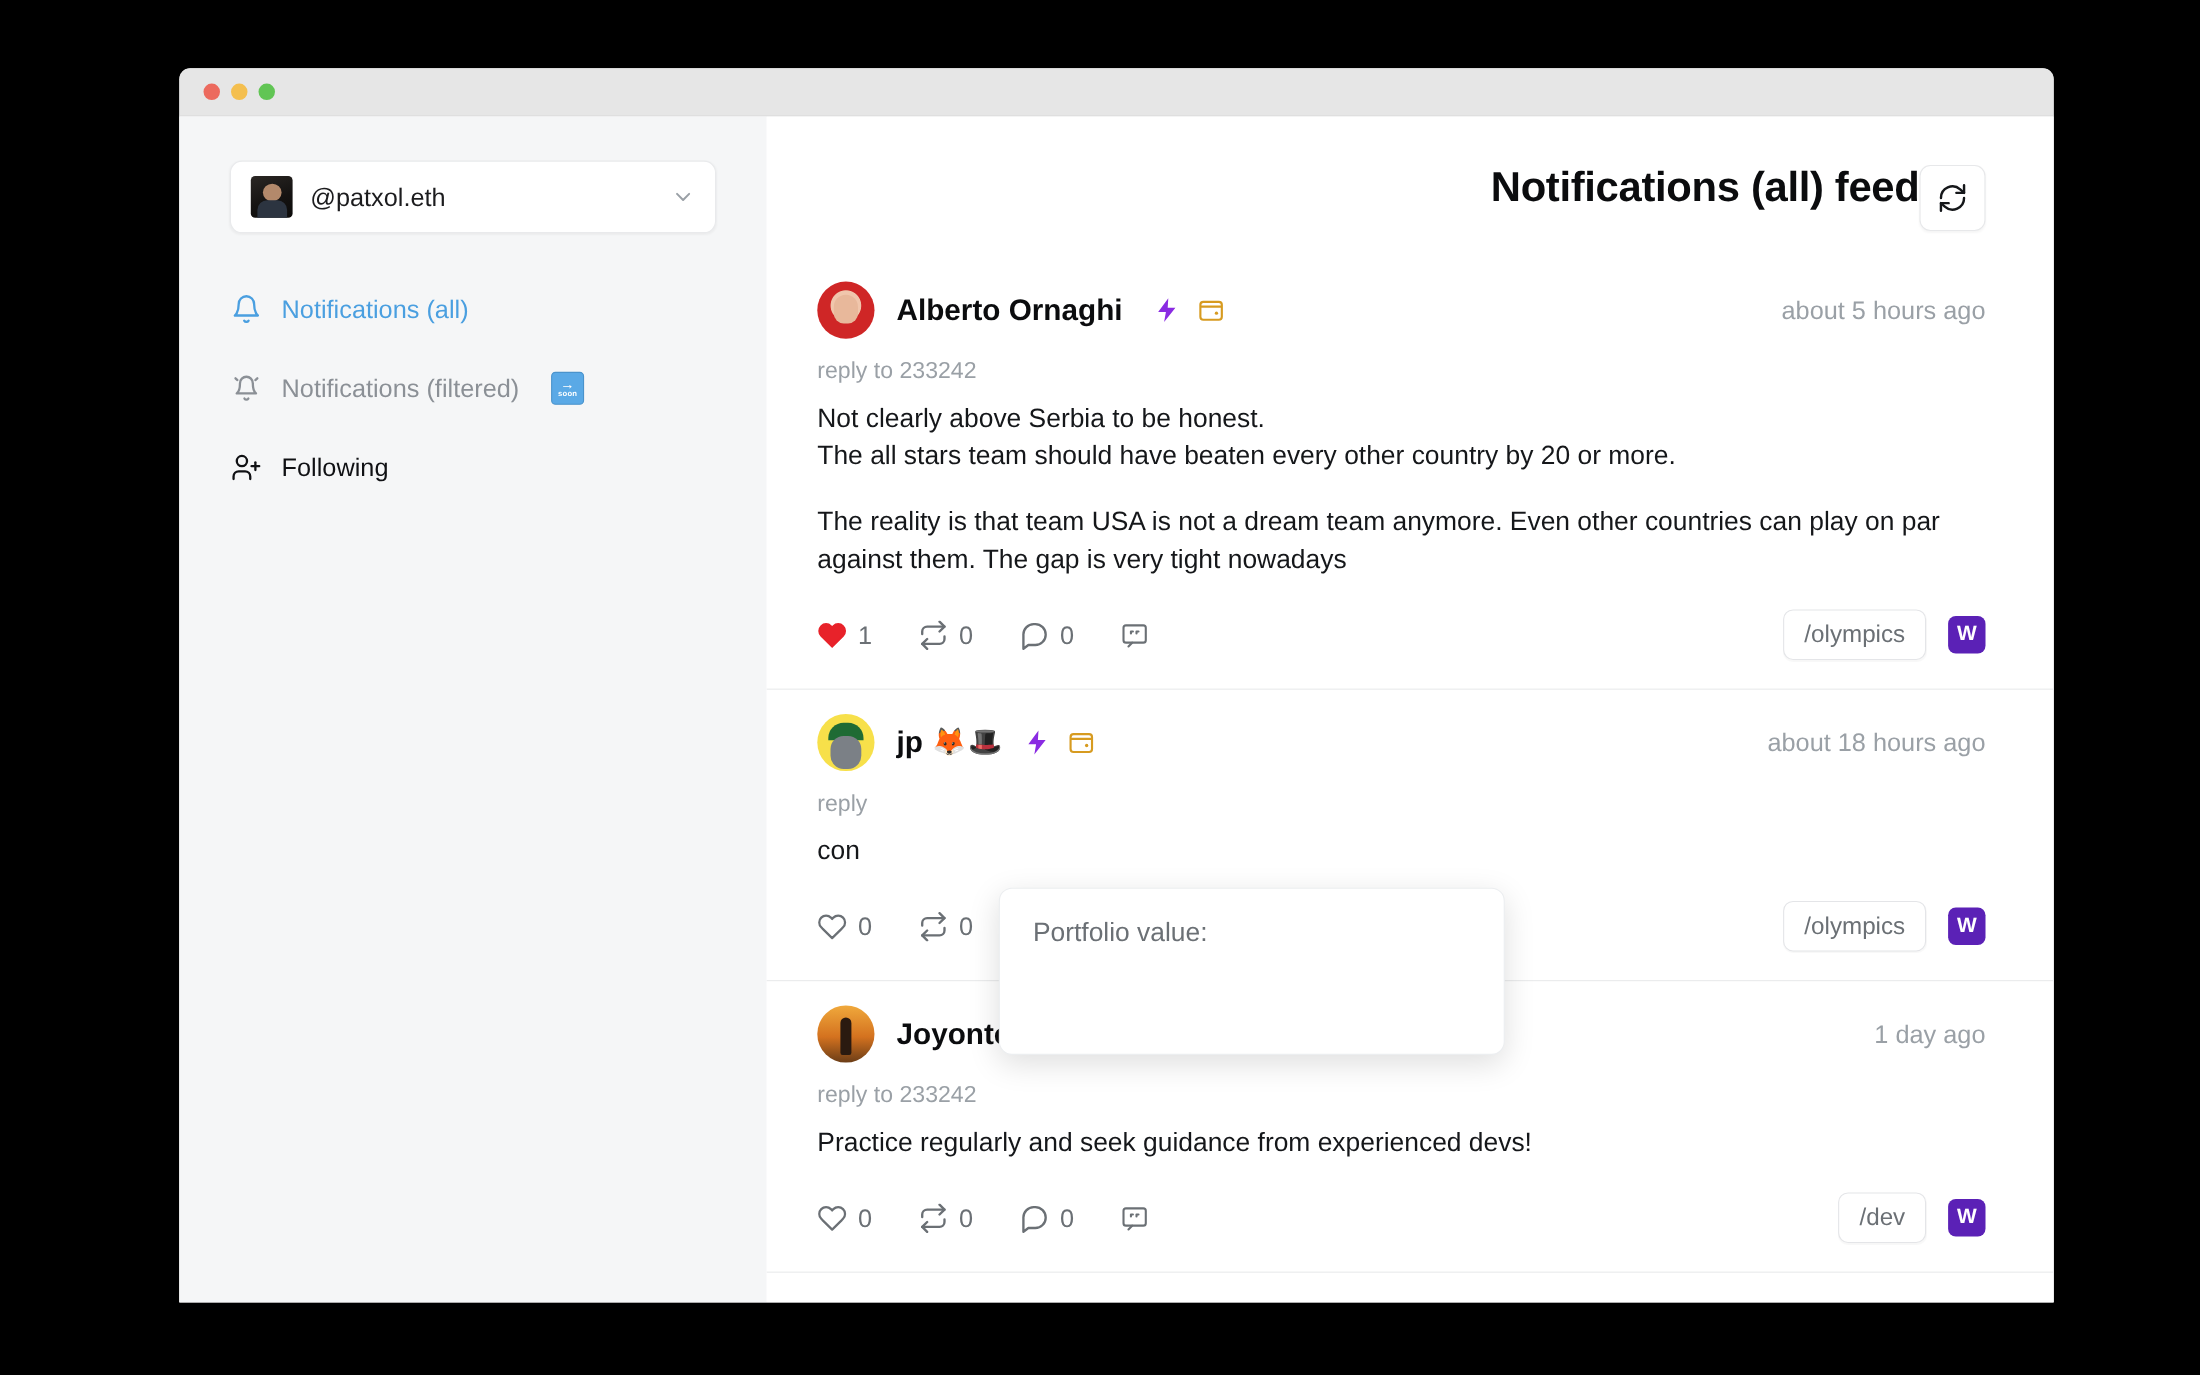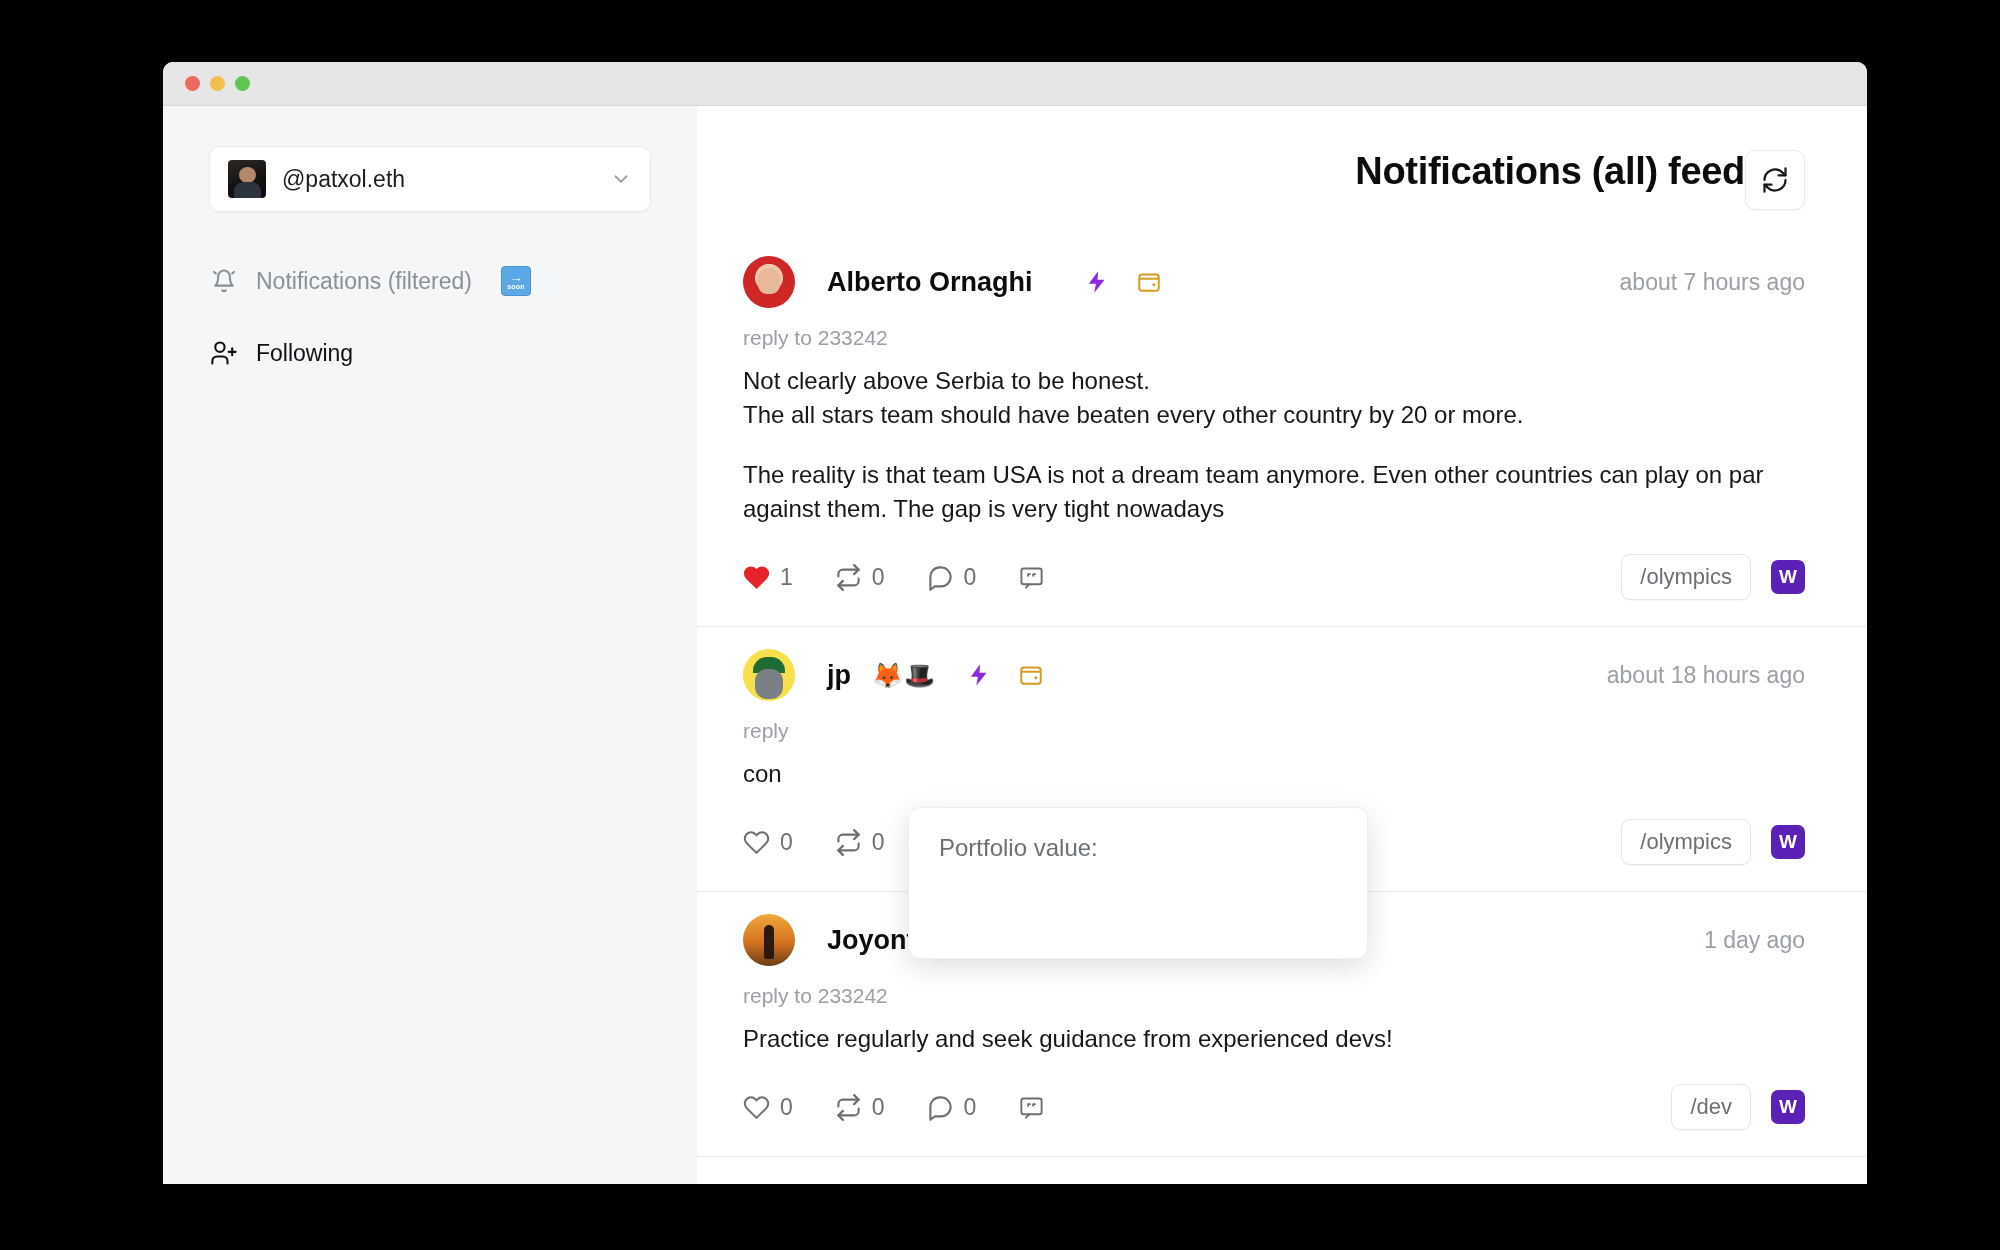--- a/index.html
+++ b/index.html
@@ -91,21 +91,21 @@
     border:1px solid #e7e8ea; background:#fff;
     display:flex; align-items:center; justify-content:center;
     box-shadow:0 1px 2px rgba(0,0,0,.04);
   }
 
   .feed { margin-top:36px; }
   .post { padding:0 62px 0 46px; border-bottom:1px solid #e9eaec; }
   .post-inner { padding:22px 0 26px 0; }
   .post.first .post-inner { padding-top:10px; }
 
-  .post-head { display:flex; align-items:center; gap:12px; }
+  .post-head { display:flex; align-items:center; gap:0; }
   .pfp { width:52px; height:52px; border-radius:50%; flex:0 0 52px; overflow:hidden; position:relative; }
   .pfp1 { background:radial-gradient(circle at 50% 42%, #f0c6ac 0 34%, #cf2626 36% 100%); }
   .pfp1::after{content:"";position:absolute;left:15px;top:12px;width:22px;height:26px;border-radius:11px 11px 9px 9px;background:#e8b89b;}
   .pfp2 { background:#f7e04a; }
   .pfp2::before{content:"";position:absolute;left:10px;top:8px;width:32px;height:16px;border-radius:14px 14px 0 0;background:#1f6b34;}
   .pfp2::after{content:"";position:absolute;left:12px;top:20px;width:28px;height:30px;border-radius:12px;background:#7b8086;}
   .pfp3 { background:linear-gradient(180deg,#f0a93c 0%,#d4721f 55%,#6b3d17 100%); }
   .pfp3::after{content:"";position:absolute;left:21px;top:11px;width:10px;height:34px;border-radius:5px 5px 2px 2px;background:#2a1a10;}
 
   .author { font-size:27px; font-weight:700; color:#0b0c0e; margin-left:20px; white-space:nowrap; }
@@ -170,20 +170,29 @@
         <div class="account-name">@patxol.eth</div>
         <div class="chev">
           <svg class="icon-svg" width="22" height="22" viewBox="0 0 24 24" fill="none" stroke="#9aa0a6" stroke-width="2" stroke-linecap="round" stroke-linejoin="round">
               <polyline points="6 9 12 15 18 9"></polyline>
             </svg>
         </div>
       </div>
 
       <div class="nav">
 
+        <div class="nav-item active">
+          <span class="ic">
+            <svg class="icon-svg" width="28" height="28" viewBox="0 0 24 24" fill="none" stroke="#4a9fe0" stroke-width="1.8" stroke-linecap="round" stroke-linejoin="round">
+                <path d="M18 8A6 6 0 0 0 6 8c0 7-3 9-3 9h18s-3-2-3-9"></path>
+                <path d="M13.73 21a2 2 0 0 1-3.46 0"></path>
+              </svg>
+          </span>
+          <span class="nav-label">Notifications (all)</span>
+        </div>
 
         <div class="nav-item muted">
           <span class="ic">
             <svg class="icon-svg" width="28" height="28" viewBox="0 0 24 24" fill="none" stroke="#8b9096" stroke-width="1.8" stroke-linecap="round" stroke-linejoin="round">
                 <path d="M17 8A5 5 0 0 0 7 8c0 6-2.5 8-2.5 8h15S17 14 17 8"></path>
                 <path d="M13.5 20a1.8 1.8 0 0 1-3 0"></path>
                 <path d="M3.5 4.2 5 5.6"></path>
                 <path d="M20.5 4.2 19 5.6"></path>
               </svg>
           </span>
@@ -238,21 +247,21 @@
                     <polygon points="13 2 4.5 13.5 11 13.5 9.5 22 19 10 12.5 10"></polygon>
                   </svg>
               </div>
               <div class="badge-wallet">
                 <svg class="icon-svg" width="26" height="26" viewBox="0 0 24 24" fill="none" stroke="#d79b20" stroke-width="1.8" stroke-linejoin="round">
                     <rect x="3" y="5" width="18" height="15" rx="2.5"></rect>
                     <path d="M3 9h18"></path>
                     <circle cx="16.5" cy="14.5" r="1.4" fill="#d79b20" stroke="none"></circle>
                   </svg>
               </div>
-              <div class="timestamp">about 7 hours ago</div>
+              <div class="timestamp">about 5 hours ago</div>
             </div>
             <div class="reply-to">reply to 233242</div>
             <div class="post-text">
               <p style="white-space:pre-line">Not clearly above Serbia to be honest.
 The all stars team should have beaten every other country by 20 or more.</p>
               <p>The reality is that team USA is not a dream team anymore. Even other countries can play on par against them. The gap is very tight nowadays</p>
             </div>
             <div class="actions-row">
               <div class="act">
                 <span>

